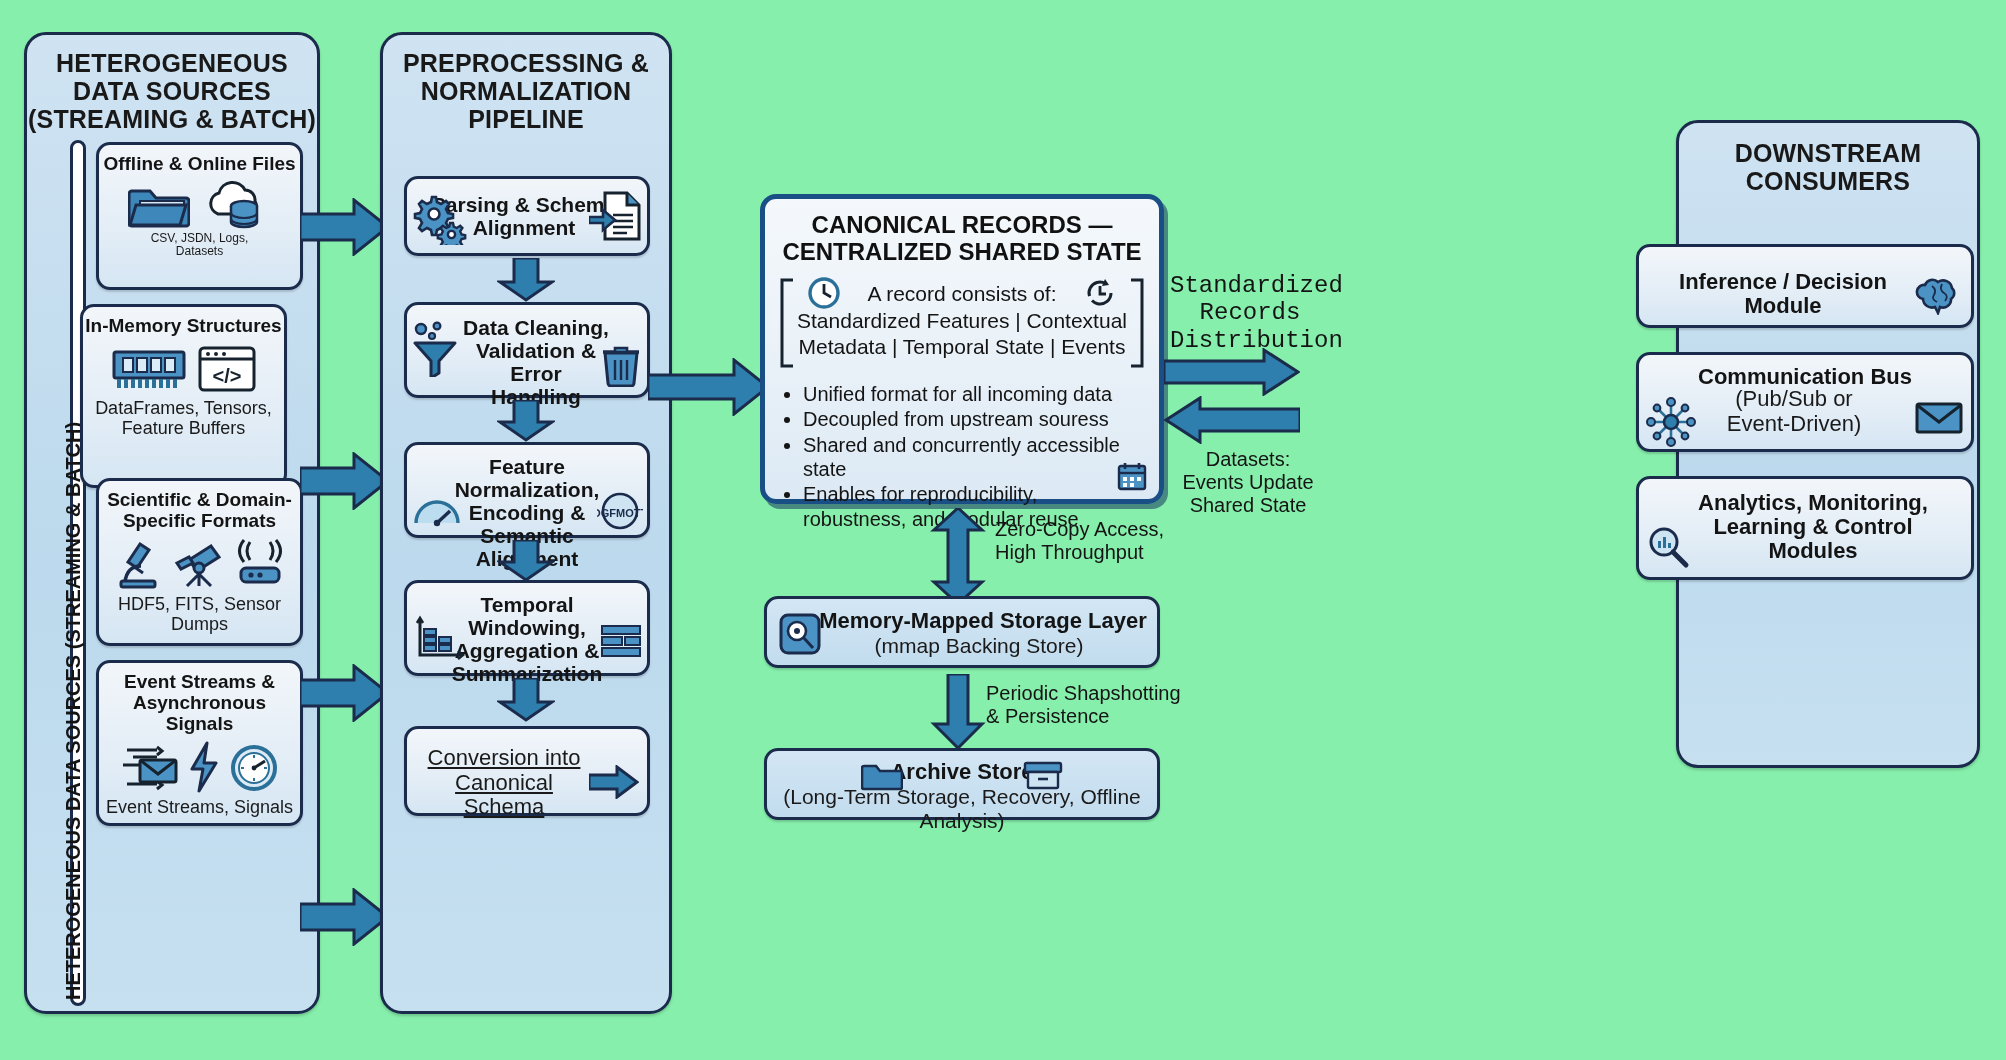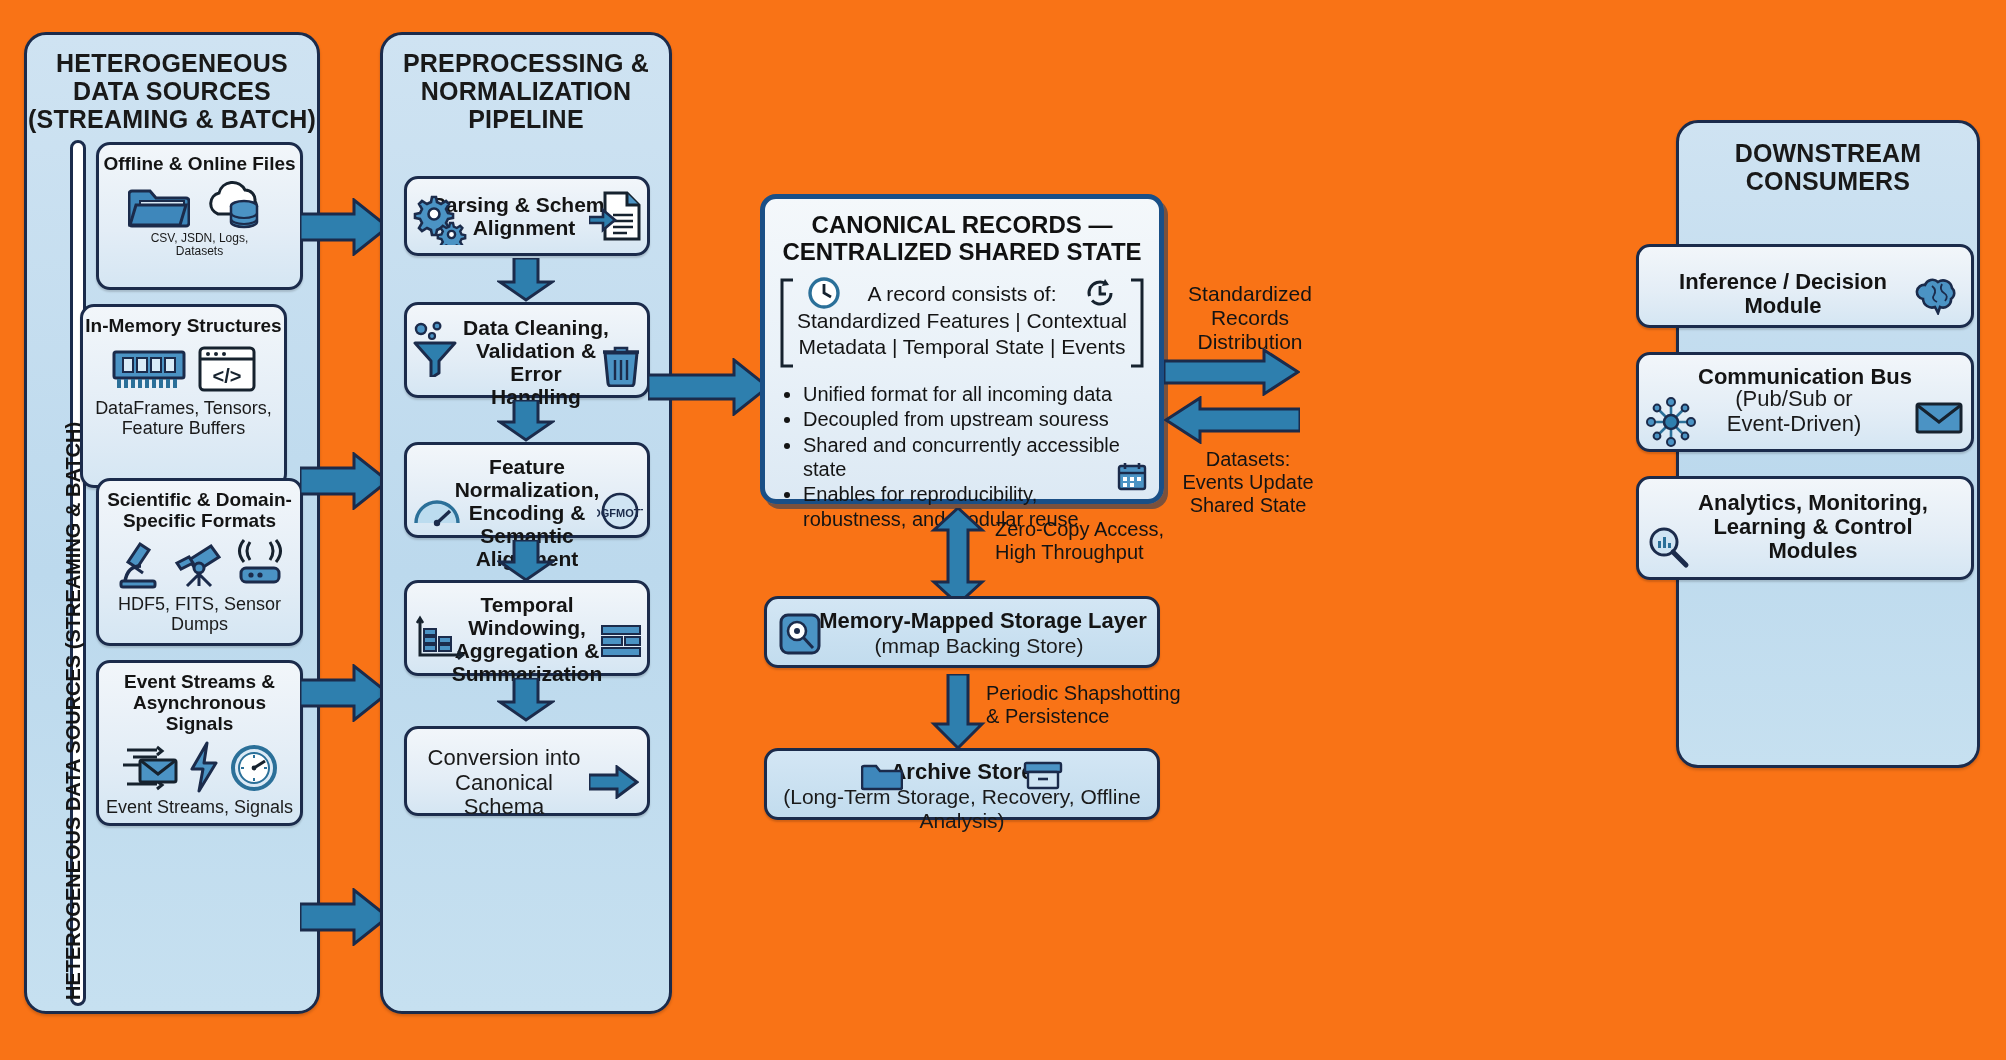--- a/index.html
+++ b/index.html
@@ -5,21 +5,21 @@
   * { box-sizing: border-box; }
   html, body {
     margin: 0; padding: 0;
     background: #ffffff;
     font-family: "Liberation Sans", sans-serif;
   }
   #canvas {
     position: relative;
     width: 2006px;
     height: 1060px;
-    background: #f97316;
+    background: #86efac;
     overflow: hidden;
   }
 
   
   .panel {
     position: absolute;
     border: 3px solid #1b2b4b;
     border-radius: 22px;
     background: linear-gradient(180deg, #cfe3f2 0%, #bcd9ed 55%, #c6e0f0 100%);
     box-shadow: 0 2px 3px rgba(0,0,0,.18);
@@ -419,21 +419,21 @@
   </div>
 
   <div class="arrow" style="left:497px; top:678px;">
     <svg width="58" height="44" viewBox="0 0 58 44">
       <path d="M17 0 H41 V24 H55 L29 42 L3 24 H17 z" fill="#2e7fae" stroke="#1b2b4b" stroke-width="3"></path>
     </svg>
   </div>
 
   <div class="card" style="left:404px; top:726px; width:246px; height:90px;">
     <div style="position:relative; height:100%;">
-      <div class="card-sub" style="padding-top:17px; font-size:22px; padding-right:56px; padding-left:10px;">
+      <div class="card-sub" style="padding-top:17px; font-size:22px; padding-right:56px; padding-left:10px;text-decoration:underline;">
         <div>Conversion into</div>
         <div>Canonical Schema</div>
       </div>
       <span style="position:absolute; right:8px; bottom:14px;">
         <svg width="50" height="34" viewBox="0 0 50 34">
           <path d="M0 10 h28 V2 l20 15 -20 15 v-8 H0 z" fill="#2e7fae" stroke="#1b2b4b" stroke-width="3"></path>
         </svg>
       </span>
     </div>
   </div>
@@ -495,21 +495,21 @@
             <rect x="6" y="16" width="4" height="4"></rect>
             <rect x="13" y="16" width="4" height="4"></rect>
         <rect x="20" y="16" width="4" height="4"></rect>
             <rect x="6" y="22" width="4" height="4"></rect>
         <rect x="13" y="22" width="4" height="4"></rect>
           </g>
       </svg>
     </span>
   </div>
 
-  <div class="edge-label" style="left:1170px; top:282px; width:160px; font-size:21px;">
+  <div class="edge-label" style="left:1170px; top:272px; width:160px; font-size:24px;font-family:Liberation Mono, monospace;">
     <div>Standardized</div>
     <div>Records</div>
     <div>Distribution</div>
   </div>
   <div class="arrow" style="left:1164px; top:348px;">
     <svg width="136" height="48" viewBox="0 0 136 48">
       <path d="M0 13 H100 V2 L134 24 L100 46 V35 H0 z" fill="#2e7fae" stroke="#1b2b4b" stroke-width="3"></path>
     </svg>
   </div>
 

